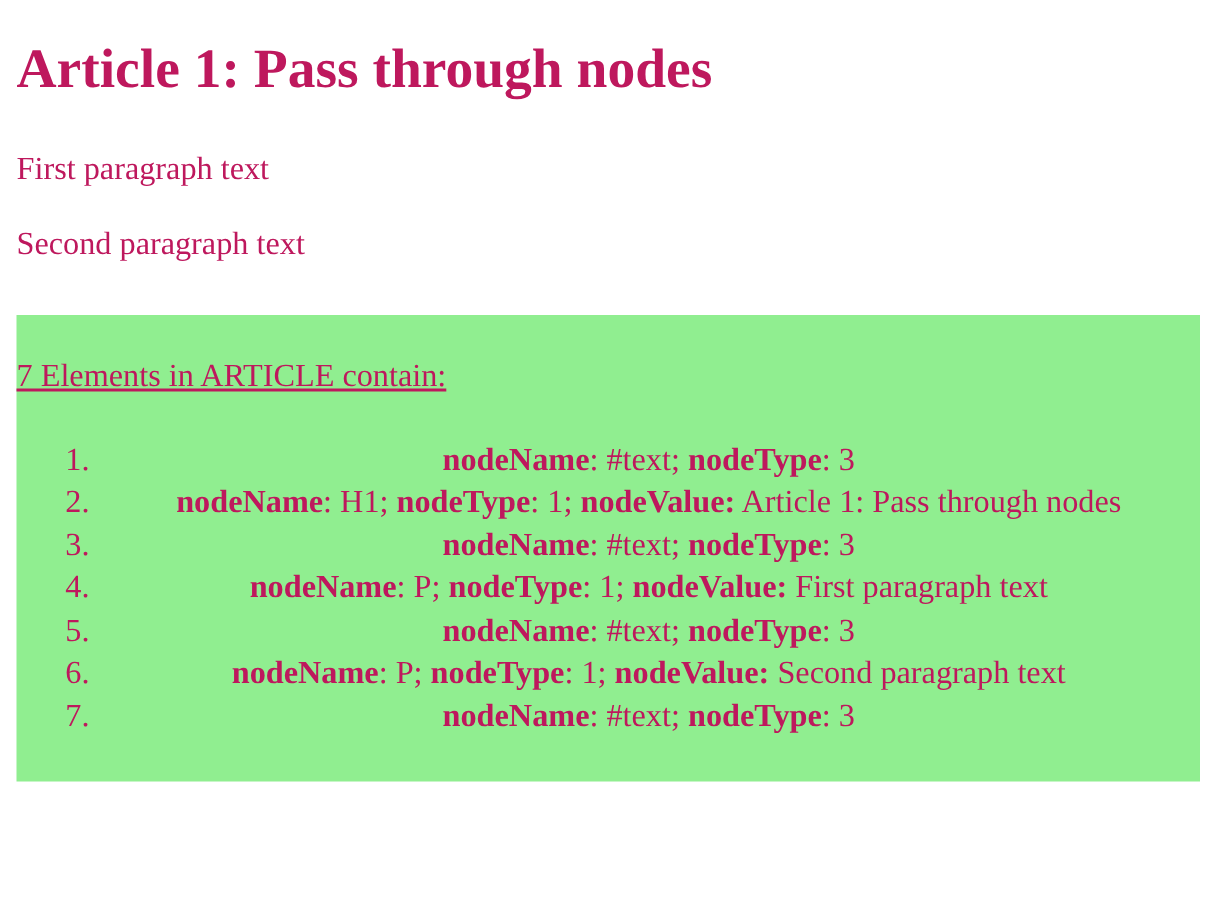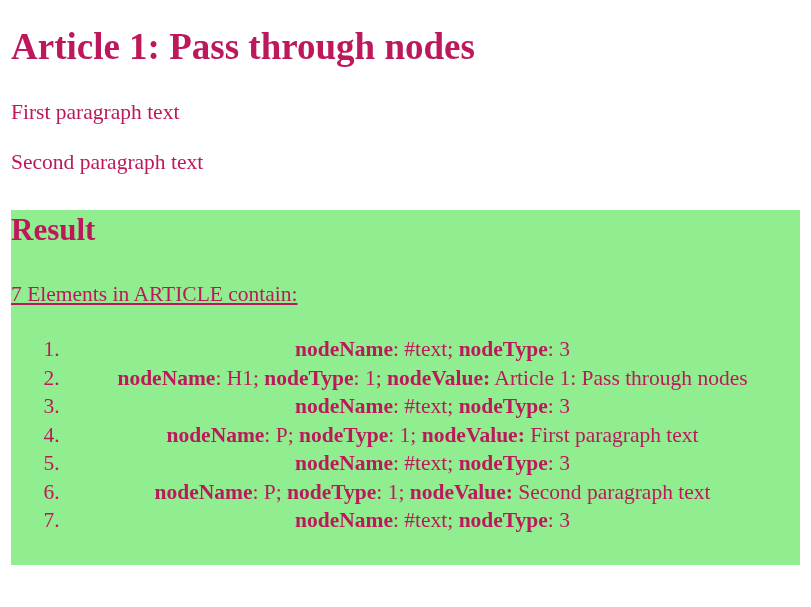--- a/index.html
+++ b/index.html
@@ -60,21 +60,20 @@
 <div class="page">
 
   <h1 class="article-title">Article 1: Pass through nodes</h1>
 
   <p class="body-paragraph">First paragraph text</p>
 
   <p class="body-paragraph">Second paragraph text</p>
 
   <div class="result-box" style="background: rgb(144, 238, 144);">
 
-    <h2 class="result-heading">Result</h2>
 
     <p class="result-summary">7 Elements in ARTICLE contain:</p>
 
     <ol class="node-list">
         <li><span class="b">nodeName</span><span>: #text; </span><span class="b">nodeType</span><span>: 3</span></li>
         <li><span class="b">nodeName</span><span>: H1; </span><span class="b">nodeType</span><span>: 1; </span><span class="b">nodeValue:</span><span> Article 1: Pass through nodes</span></li>
         <li><span class="b">nodeName</span><span>: #text; </span><span class="b">nodeType</span><span>: 3</span></li>
         <li><span class="b">nodeName</span><span>: P; </span><span class="b">nodeType</span><span>: 1; </span><span class="b">nodeValue:</span><span> First paragraph text</span></li>
         <li><span class="b">nodeName</span><span>: #text; </span><span class="b">nodeType</span><span>: 3</span></li>
         <li><span class="b">nodeName</span><span>: P; </span><span class="b">nodeType</span><span>: 1; </span><span class="b">nodeValue:</span><span> Second paragraph text</span></li>

